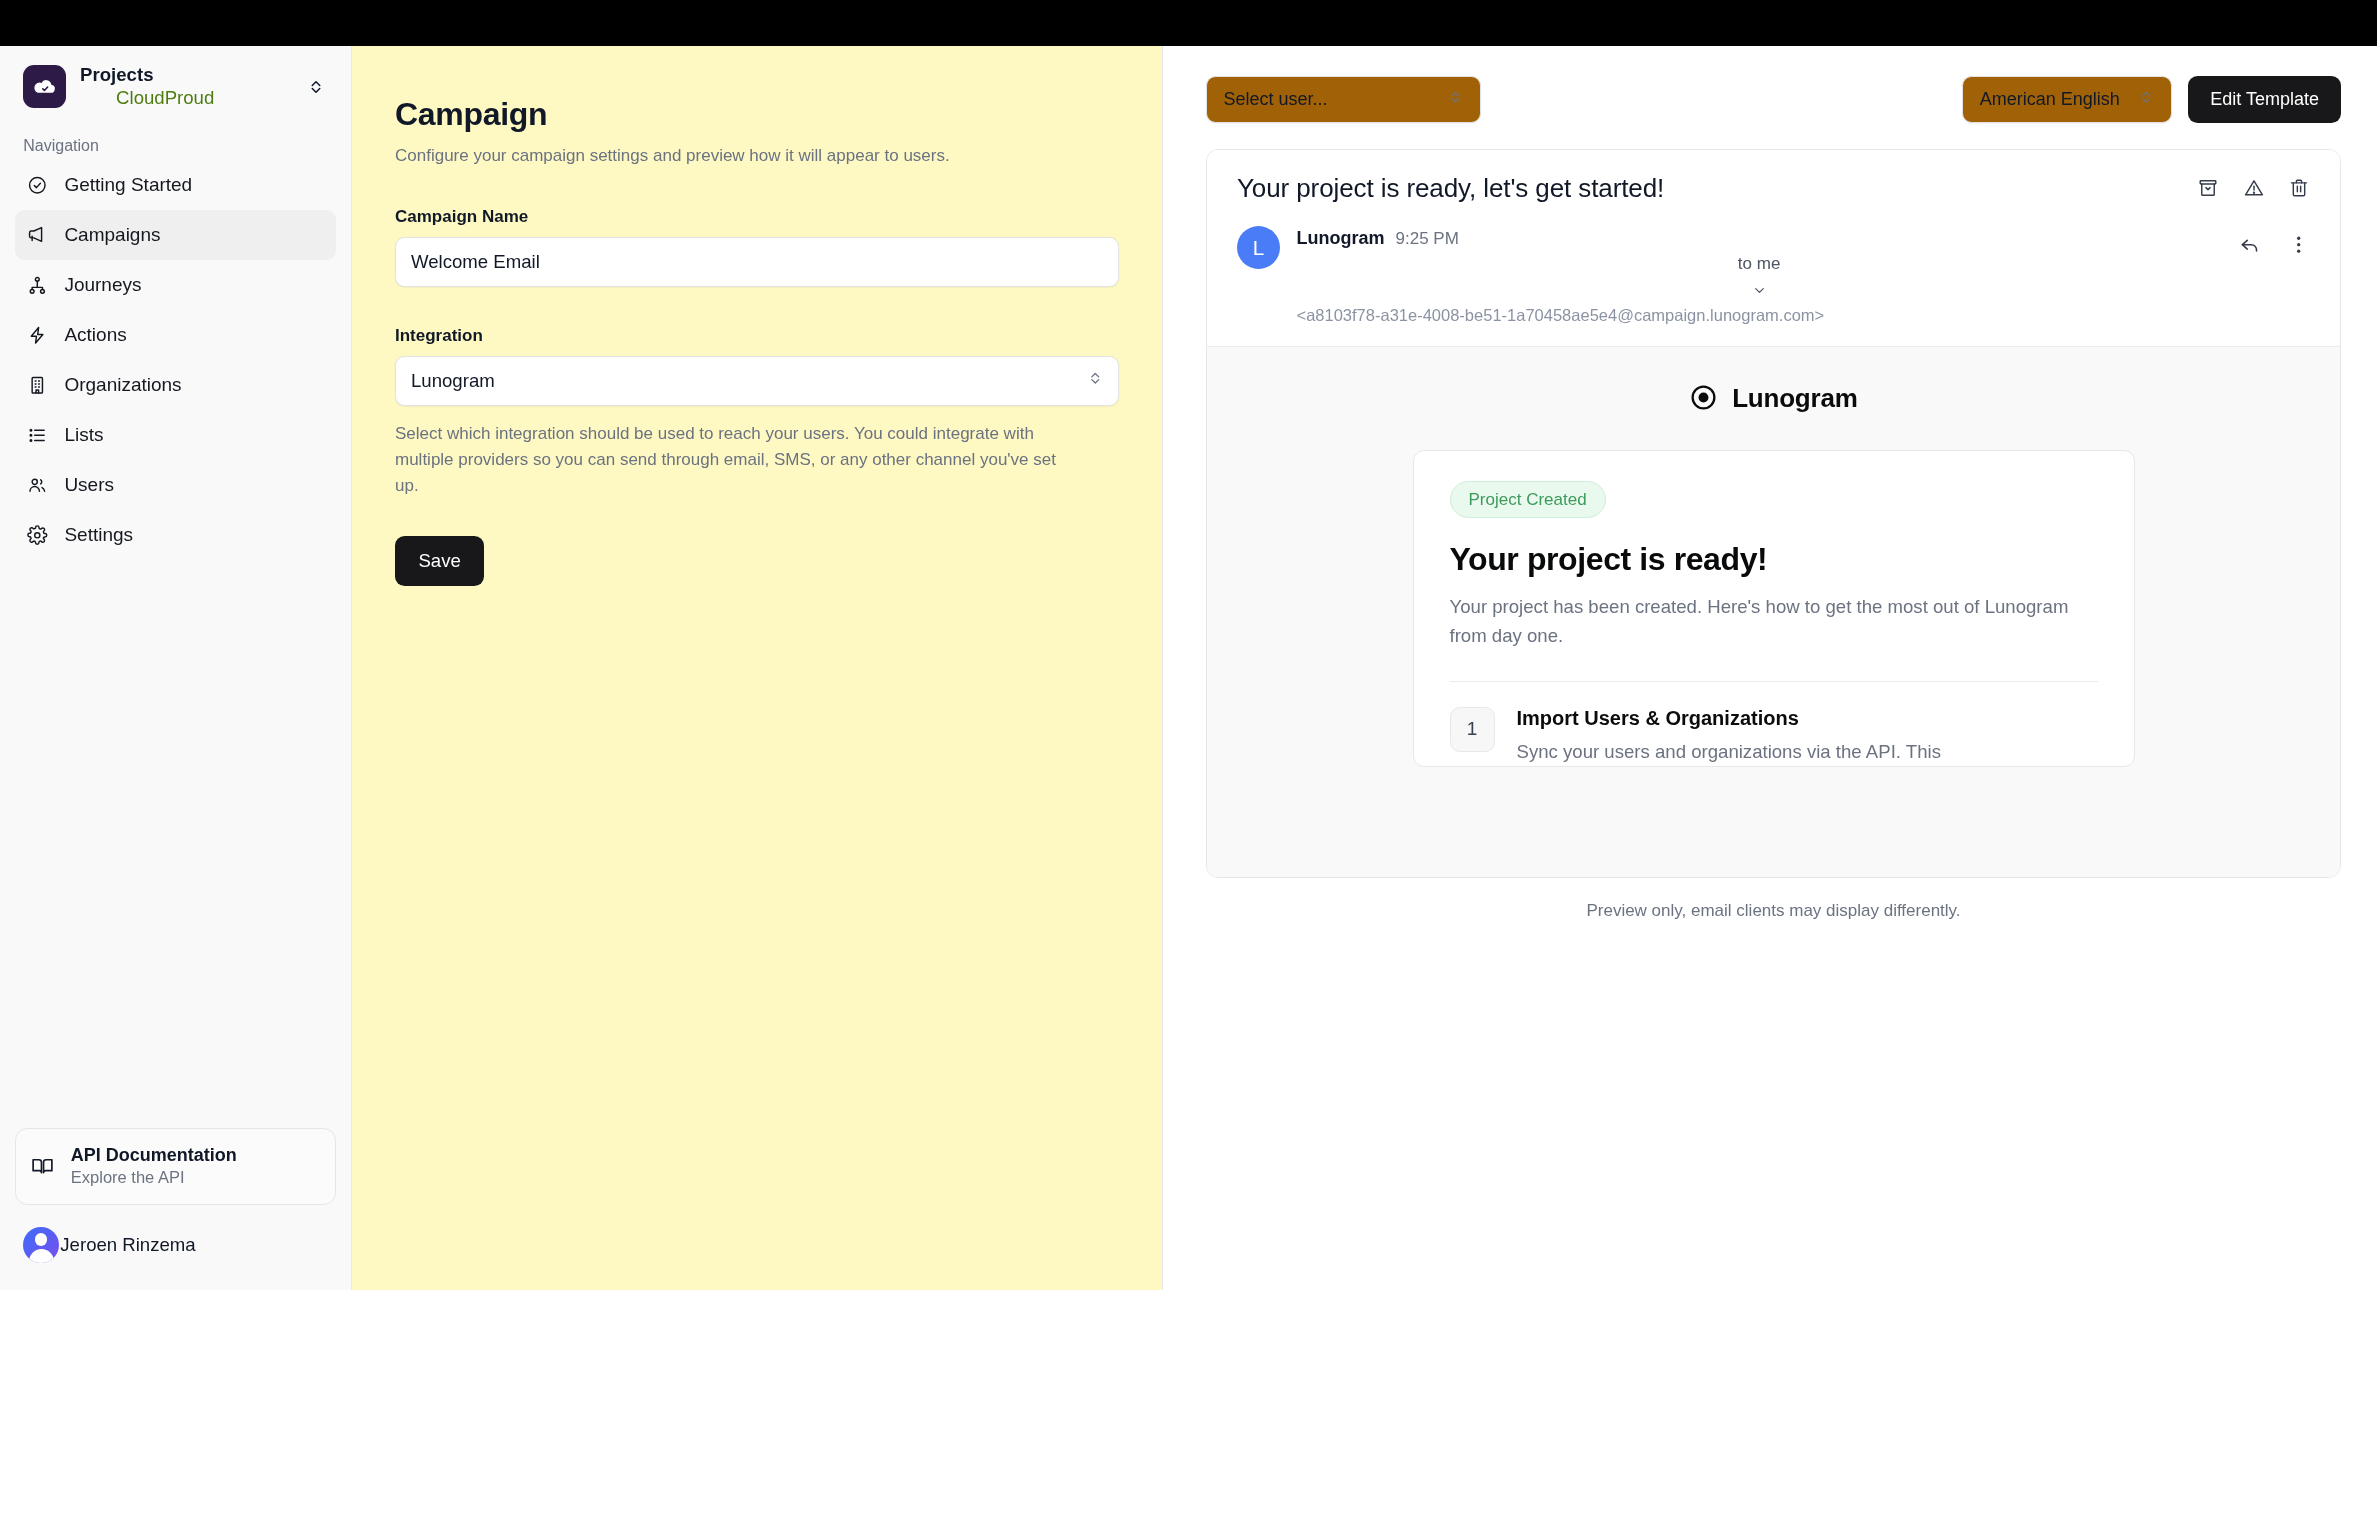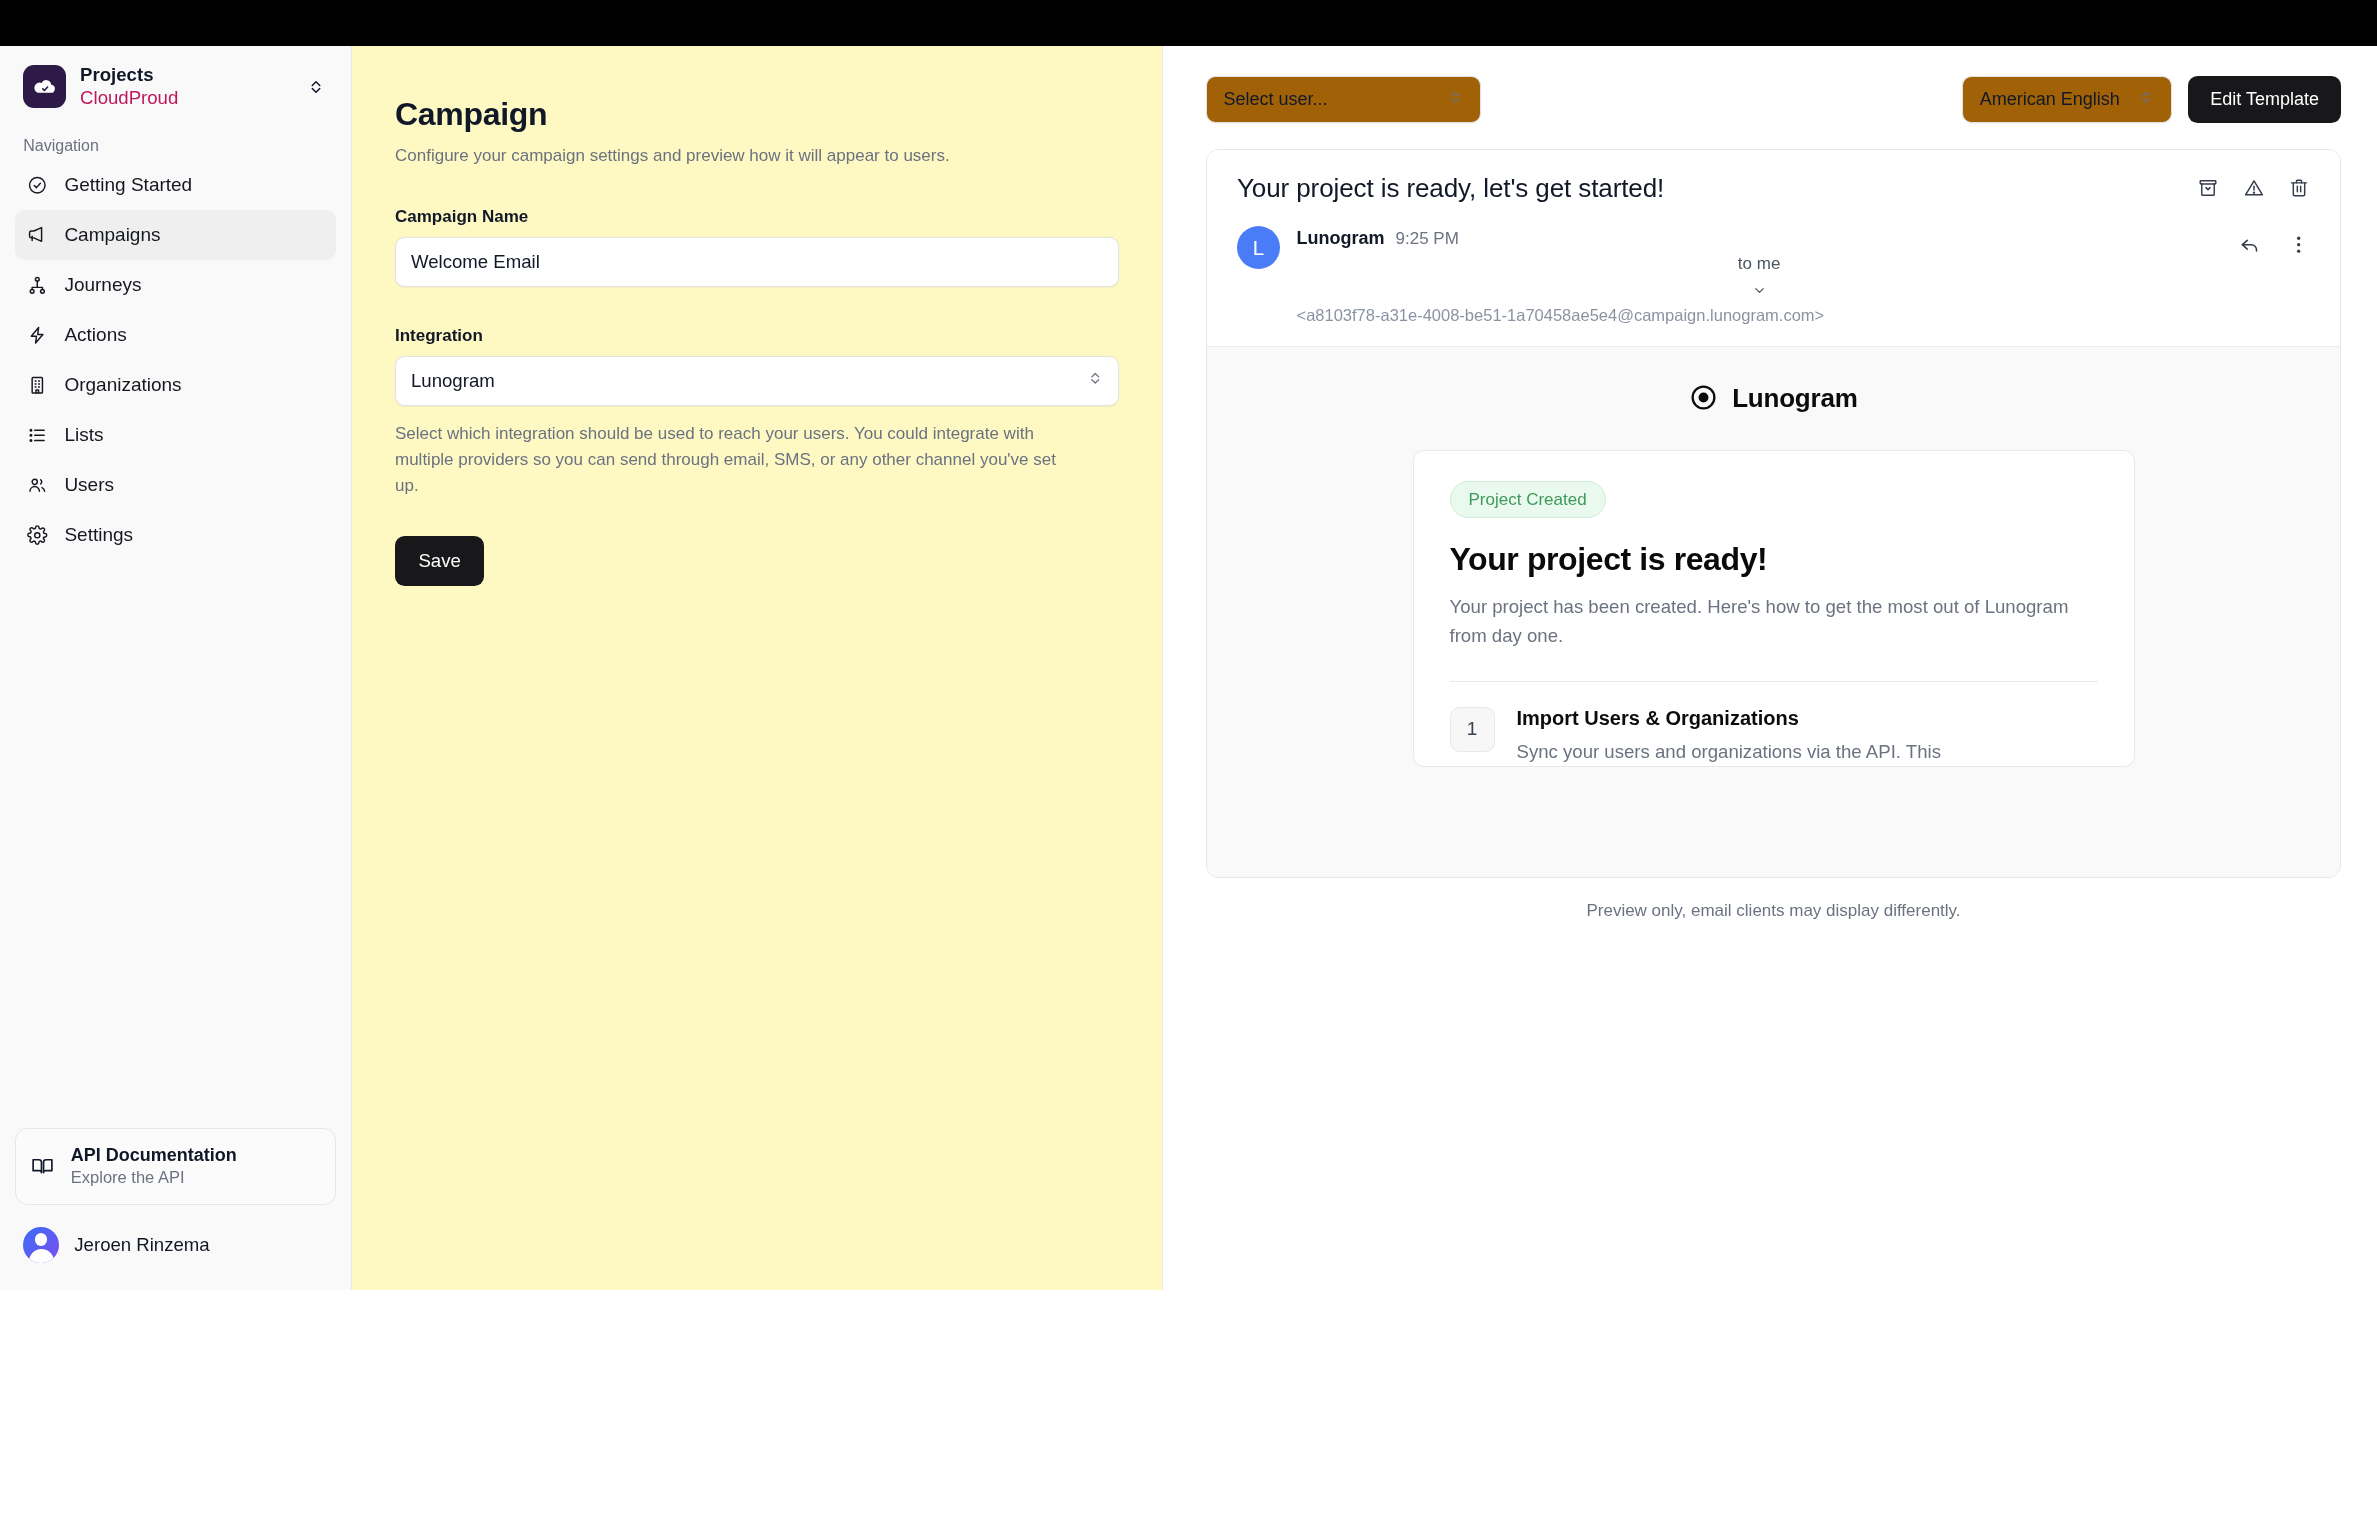--- a/index.html
+++ b/index.html
@@ -32,21 +32,21 @@
     padding:18px 8.3px 6.9px 8.3px;
   }
   .ws-logo {
     width:43px; height:43px; flex:0 0 43px;
     border-radius:11px;
     background:#2e1a47;
     display:flex; align-items:center; justify-content:center;
   }
   .ws-text { flex:1; line-height:1.22; }
   .ws-title { font-size:18.6px; font-weight:700; color:#101828; }
-  .ws-sub { font-size:18.6px; font-weight:400; color:#be185d; }
+  .ws-sub { font-size:18.6px; font-weight:400; color:#4d7c0f;margin-left:36px; }
   .ws-chev { width:23.4px; display:flex; align-items:center; justify-content:center; }
 
   .nav-label {
     font-size:16px; color:#6b7280;
     padding:20.6px 8.3px 5.5px 8.3px;
   }
   .nav-item {
     display:flex; align-items:center; gap:15px;
     height:50px;
     padding:0 11px;
@@ -66,21 +66,21 @@
     border-radius:12.4px;
     background:#fbfbfc;
     display:flex; align-items:center; gap:15px;
     padding:15px 13.8px;
     cursor:pointer;
   }
   .api-title { font-size:18px; font-weight:700; color:#101828; line-height:1.25; }
   .api-sub { font-size:16.5px; color:#6b7280; line-height:1.35; }
 
   .user-row {
-    display:flex; align-items:center; gap:15px;
+    display:flex; align-items:center; gap:1px;
     padding:6.9px 8.3px 27.5px 8.3px;
     cursor:pointer;
   }
   .avatar {
     width:36px; height:36px; flex:0 0 36px; border-radius:50%;
     background:linear-gradient(135deg,#3b6df6 0%, #7b4df0 100%);
     overflow:hidden; position:relative;
   }
   .avatar::before {
     content:""; position:absolute; width:12.4px; height:12.4px; border-radius:50%;

